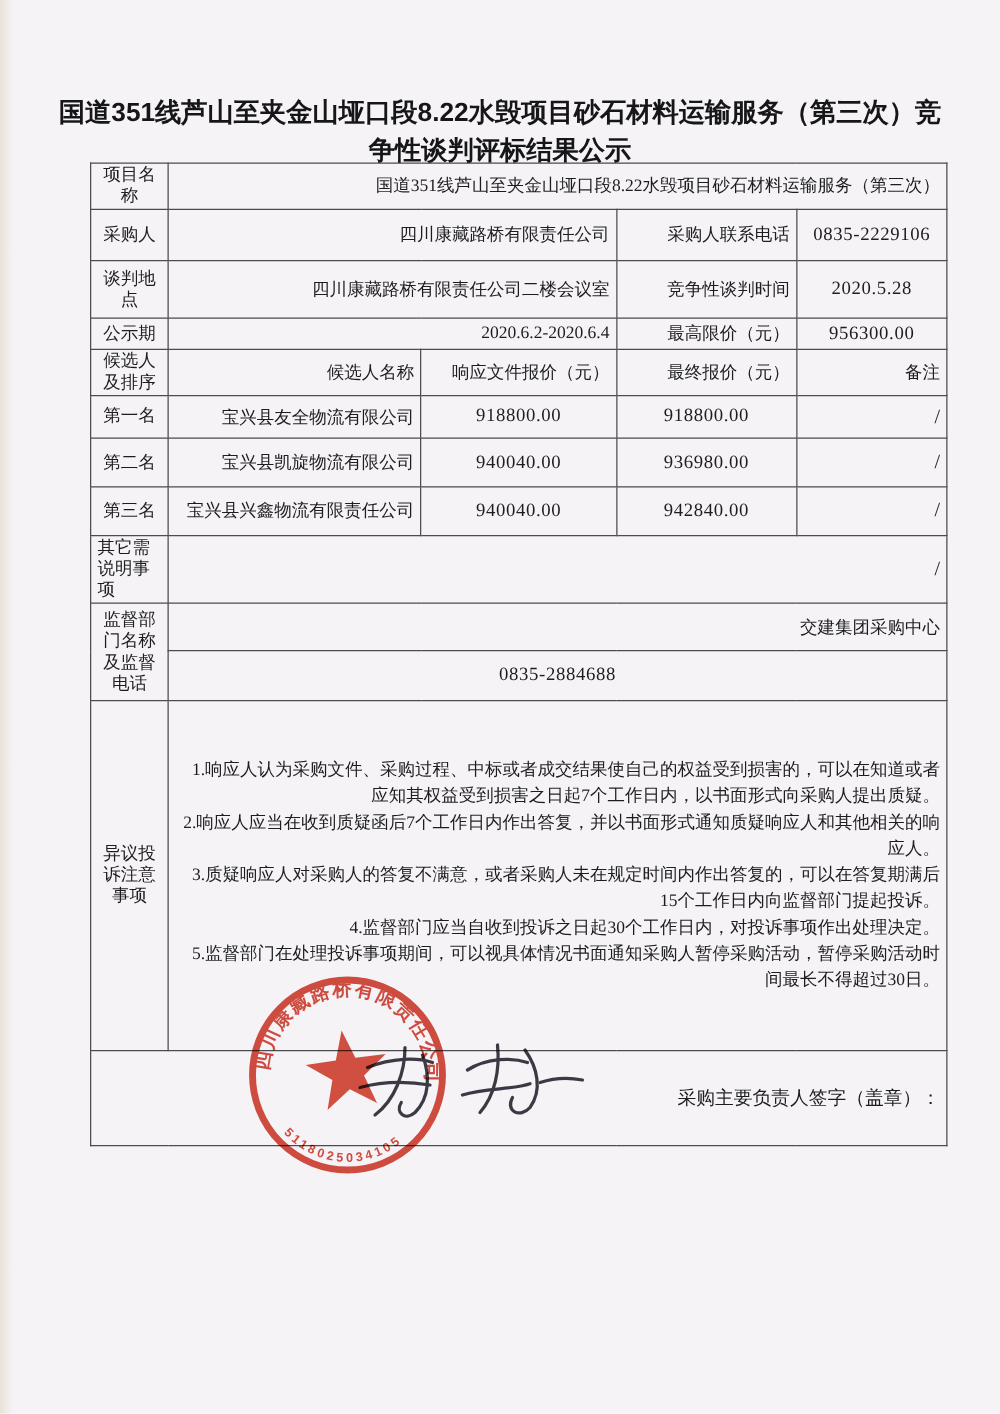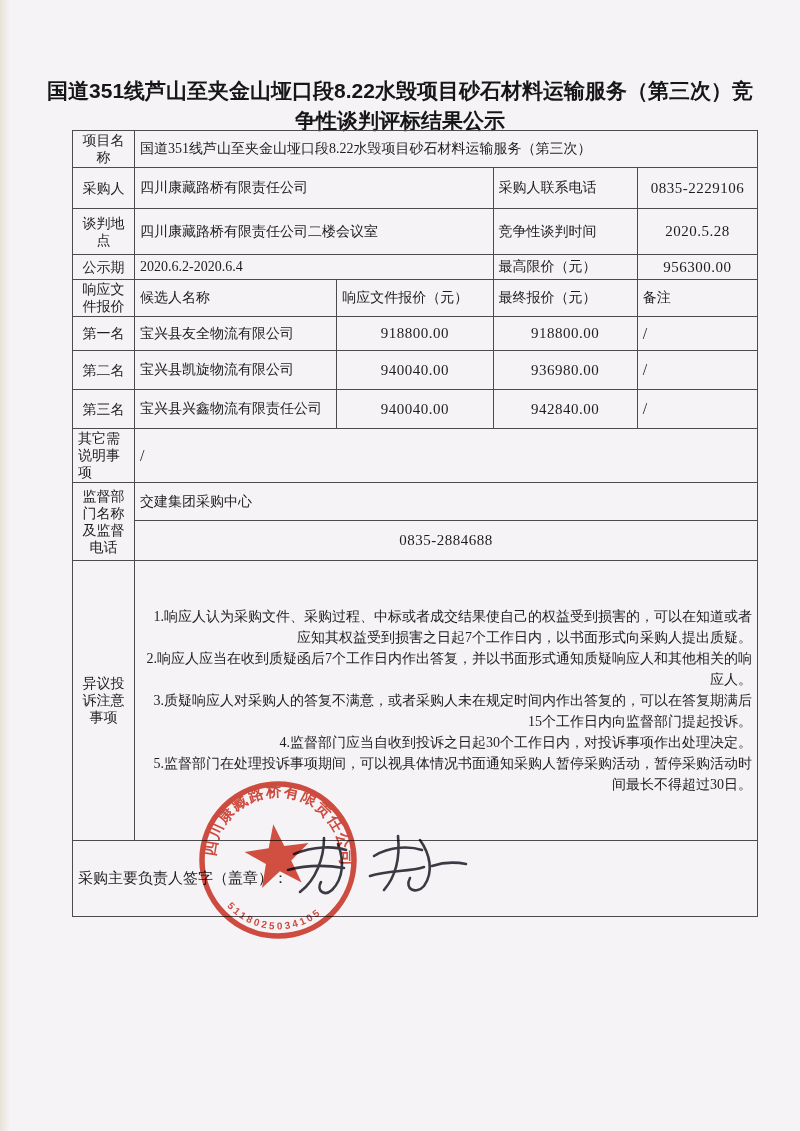--- a/index.html
+++ b/index.html
@@ -28,22 +28,22 @@
     width:686px;
     font-size:14px;color:#1d1d20;
   }
   table.notice td{
     border:1px solid #4c4b4d;
     padding:1px 5px;
     vertical-align:middle;
     overflow:hidden;
   }
   td.lbl{text-align:center;padding:1px 2px;line-height:17px;}
-  td.val{text-align:left;}
-  td.ctr{text-align:left;}
+  td.val{text-align:right;}
+  td.ctr{text-align:right;}
   td.num{text-align:center;font-size:15px;letter-spacing:0.5px;}
   tr.r37{height:37px;padding-left:26px;} tr.r41{height:41px;} tr.r46{height:46px;padding-left:20px;}
   tr.r25{height:25px;} tr.r35{height:35px;} tr.r34{height:34px;}
   tr.r39{height:39px;border-radius:16px;} tr.r38{height:38px;} tr.r40{height:40px;padding-left:48px;}
   tr.r280{height:280px;} tr.r76{height:76px;}
   td.objection-cell{padding:6px 10px;}
   .objection-cell p{margin:0;line-height:21px;text-align:right;}
   .slash{font-size:16px;}
   .sig-label{font-size:15px;}
   
@@ -91,21 +91,21 @@
         <td class="ctr">竞争性谈判时间</td>
         <td class="num">2020.5.28</td>
       </tr>
       <tr class="r25">
         <td class="lbl">公示期</td>
         <td class="val" colspan="2">2020.6.2-2020.6.4</td>
         <td class="ctr">最高限价（元）</td>
         <td class="num">956300.00</td>
       </tr>
       <tr class="r35">
-        <td class="lbl">响应文件报价</td>
+        <td class="lbl">候选人及排序</td>
         <td class="ctr">候选人名称</td>
         <td class="ctr">响应文件报价（元）</td>
         <td class="ctr">最终报价（元）</td>
         <td class="ctr">备注</td>
       </tr>
       <tr class="r34">
         <td class="lbl">第一名</td>
         <td class="val">宝兴县友全物流有限公司</td>
         <td class="num">918800.00</td>
         <td class="num">918800.00</td>

